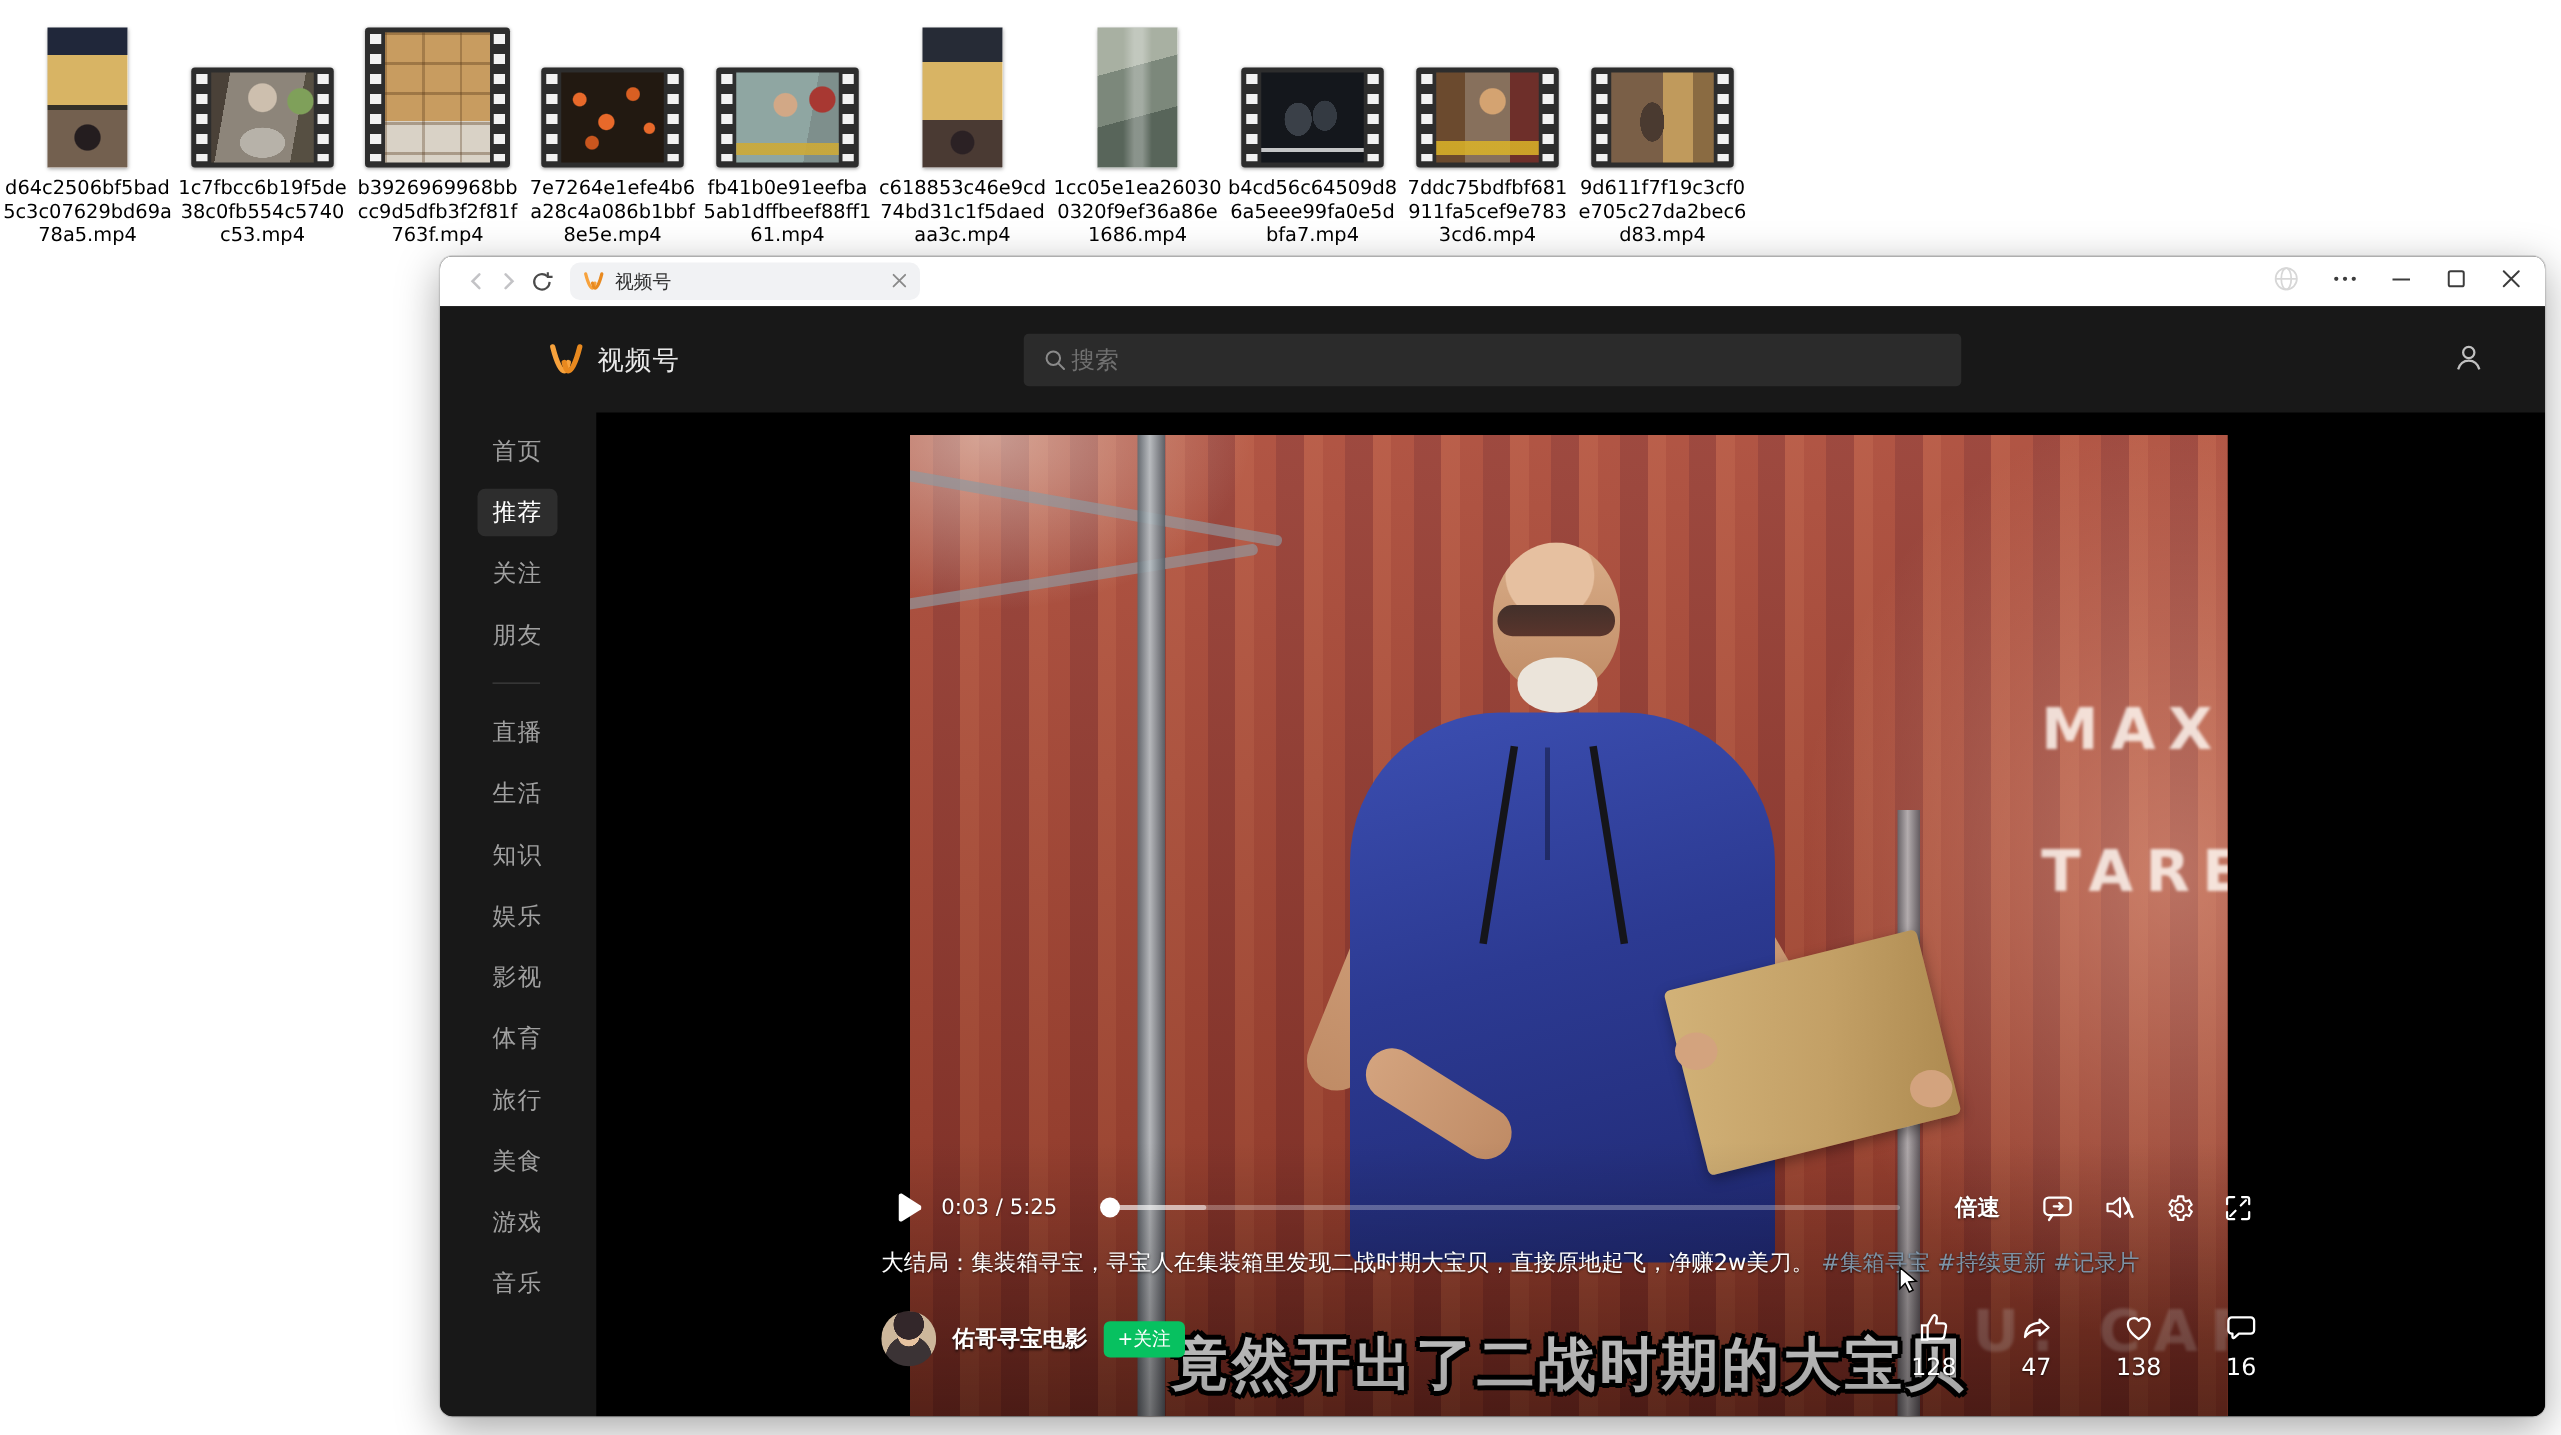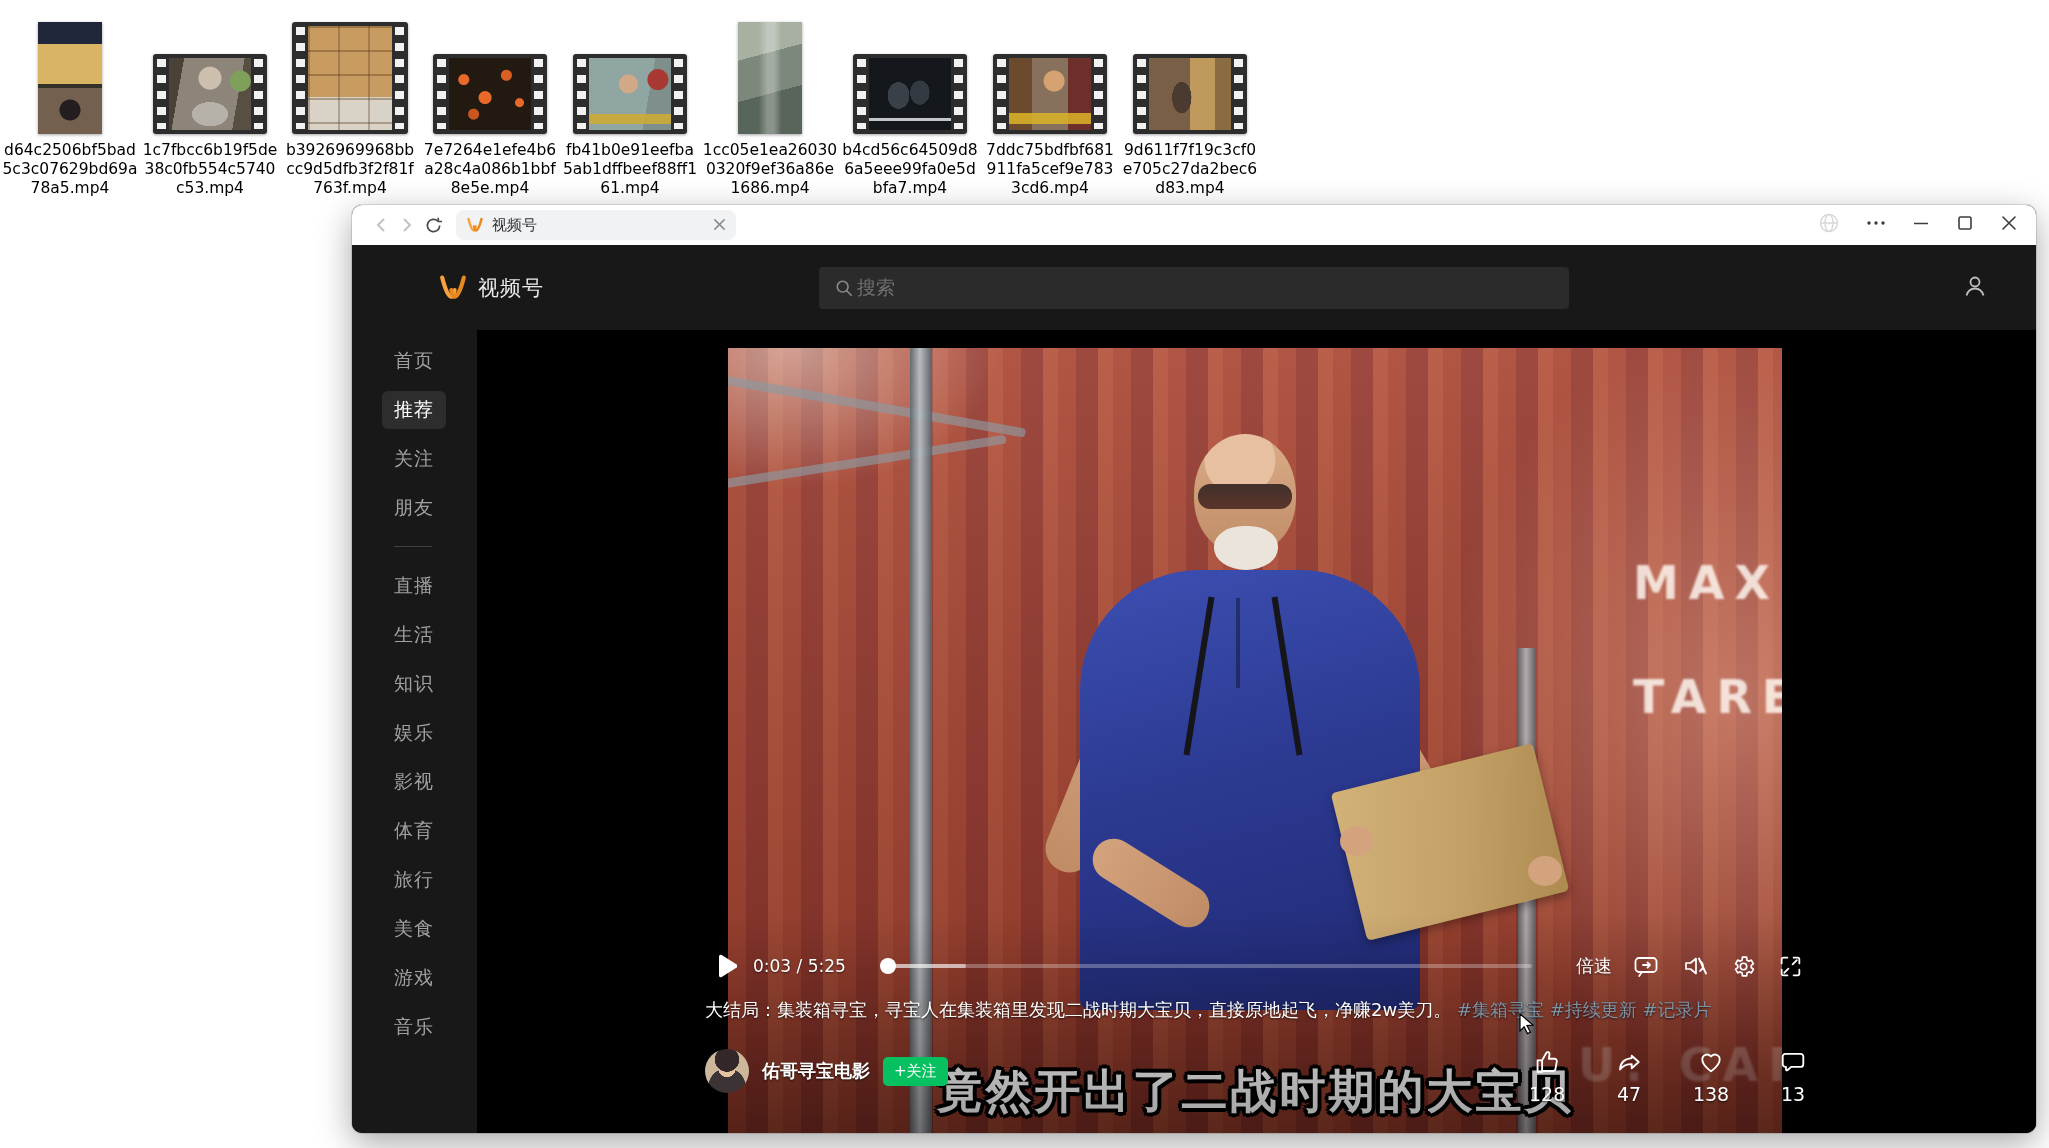--- a/index.html
+++ b/index.html
@@ -151,21 +151,21 @@
   
   .controls { position:absolute; left:240px; width:1086px; bottom:150px; height:34px;
       display:flex; align-items:center; color:#fff; }
   .time { margin-left:16px; font-size:17px; text-shadow:0 1px 2px rgba(0,0,0,.6); white-space:nowrap; }
   .progress { flex:1; margin:0 44px 0 36px; height:4px; border-radius:2px;
       background:rgba(255,255,255,.28); position:relative; }
   .buffered { position:absolute; left:0; top:0; bottom:0; width:13%;
       background:rgba(255,255,255,.5); border-radius:2px; }
   .knob { position:absolute; left:-2px; top:50%; transform:translateY(-50%); width:16px; height:16px;
       background:#fff; border-radius:50%; }
-  .speed { font-size:18px; margin-right:22px; text-shadow:0 1px 2px rgba(0,0,0,.6); cursor:pointer; }
+  .speed { font-size:18px; margin-right:34px; text-shadow:0 1px 2px rgba(0,0,0,.6); cursor:pointer;font-weight:bold; }
   .ctl-icons { display:flex; align-items:center; gap:22px; }
   .ctl-icons svg { display:block; cursor:pointer; }
 
   .desc { position:absolute; left:228px; bottom:111px; max-width:1420px; font-size:18px; color:#fff;
       text-shadow:0 1px 2px rgba(0,0,0,.7); white-space:nowrap; }
   .hashtags { color:#7d93a6; }
 
   .account { position:absolute; left:228px; bottom:40px; display:flex; align-items:center; gap:13px; }
   .avatar { width:44px; height:44px; border-radius:50%; overflow:hidden; cursor:pointer;
       background:
@@ -226,20 +226,28 @@
 
     <div class="file-icon">
       <div class="thumb-zone">
         <div class="thumb film t-lamp">
           <div class="inner"></div>
         </div>
       </div>
       <div class="file-label">fb41b0e91eefba5ab1dffbeef88ff161.mp4</div>
     </div>
 
+    <div class="file-icon">
+      <div class="thumb-zone">
+        <div class="thumb t-go2">
+          <div class="inner"></div>
+        </div>
+      </div>
+      <div class="file-label">c618853c46e9cd74bd31c1f5daedaa3c.mp4</div>
+    </div>
 
     <div class="file-icon">
       <div class="thumb-zone">
         <div class="thumb t-stone">
           <div class="inner"></div>
         </div>
       </div>
       <div class="file-label">1cc05e1ea260300320f9ef36a86e1686.mp4</div>
     </div>
 
@@ -510,21 +518,21 @@
           <div class="action">
             <svg width="28" height="26" viewBox="0 0 24 24">
               <path d="M12 20.5S4 15.4 4 9.8A4.4 4.4 0 0 1 12 7a4.4 4.4 0 0 1 8 2.8c0 5.6-8 10.7-8 10.7z" fill="none" stroke="#fff" stroke-width="1.7" stroke-linejoin="round"></path>
             </svg>
             <span class="action-count">138</span>
           </div>
           <div class="action">
             <svg width="28" height="26" viewBox="0 0 24 24">
               <path d="M5 4.5h14A2.5 2.5 0 0 1 21.5 7v7a2.5 2.5 0 0 1-2.5 2.5h-8.7L6.8 19.6c-.5.4-1.3 0-1.3-.6v-2.5H5A2.5 2.5 0 0 1 2.5 14V7A2.5 2.5 0 0 1 5 4.5z" fill="none" stroke="#fff" stroke-width="1.7" stroke-linejoin="round"></path>
             </svg>
-            <span class="action-count">13</span>
+            <span class="action-count">16</span>
           </div>
         </div>
 
         <span class="cursor">
           <svg width="20" height="22" viewBox="0 0 20 22">
             <path d="M3 1l13 11-6 .6 3.4 6.6-3 1.4-3.3-6.8L3 18V1z" fill="#fff" stroke="#000" stroke-width="1.2"></path>
           </svg>
         </span>
       </div>
     </div>

